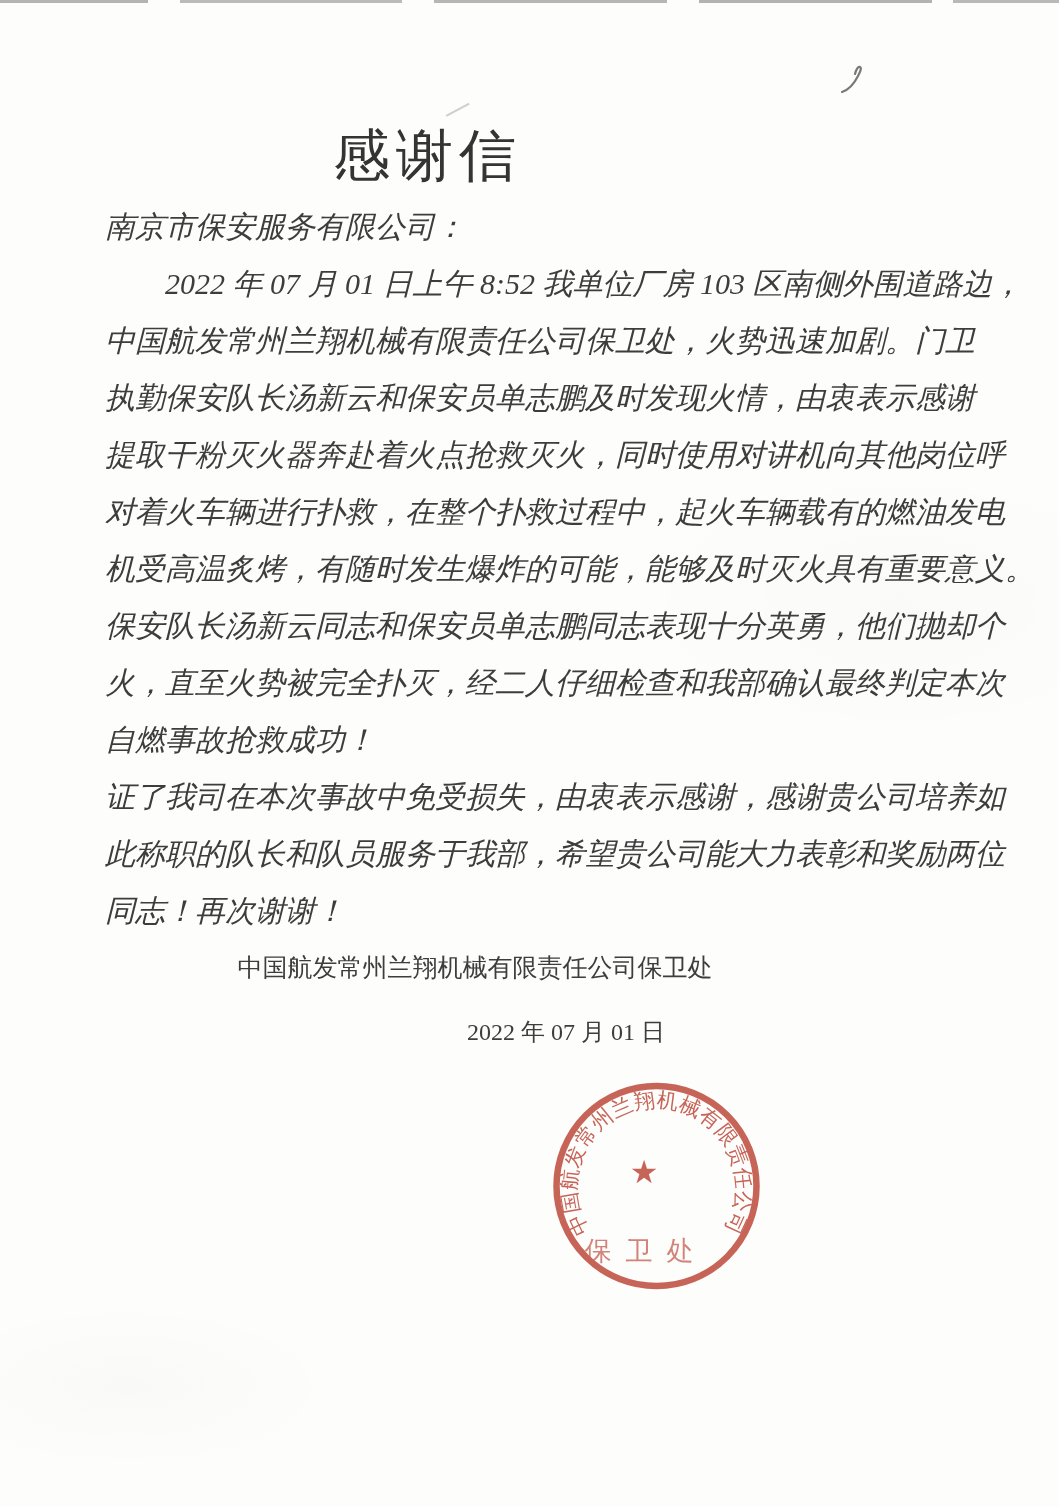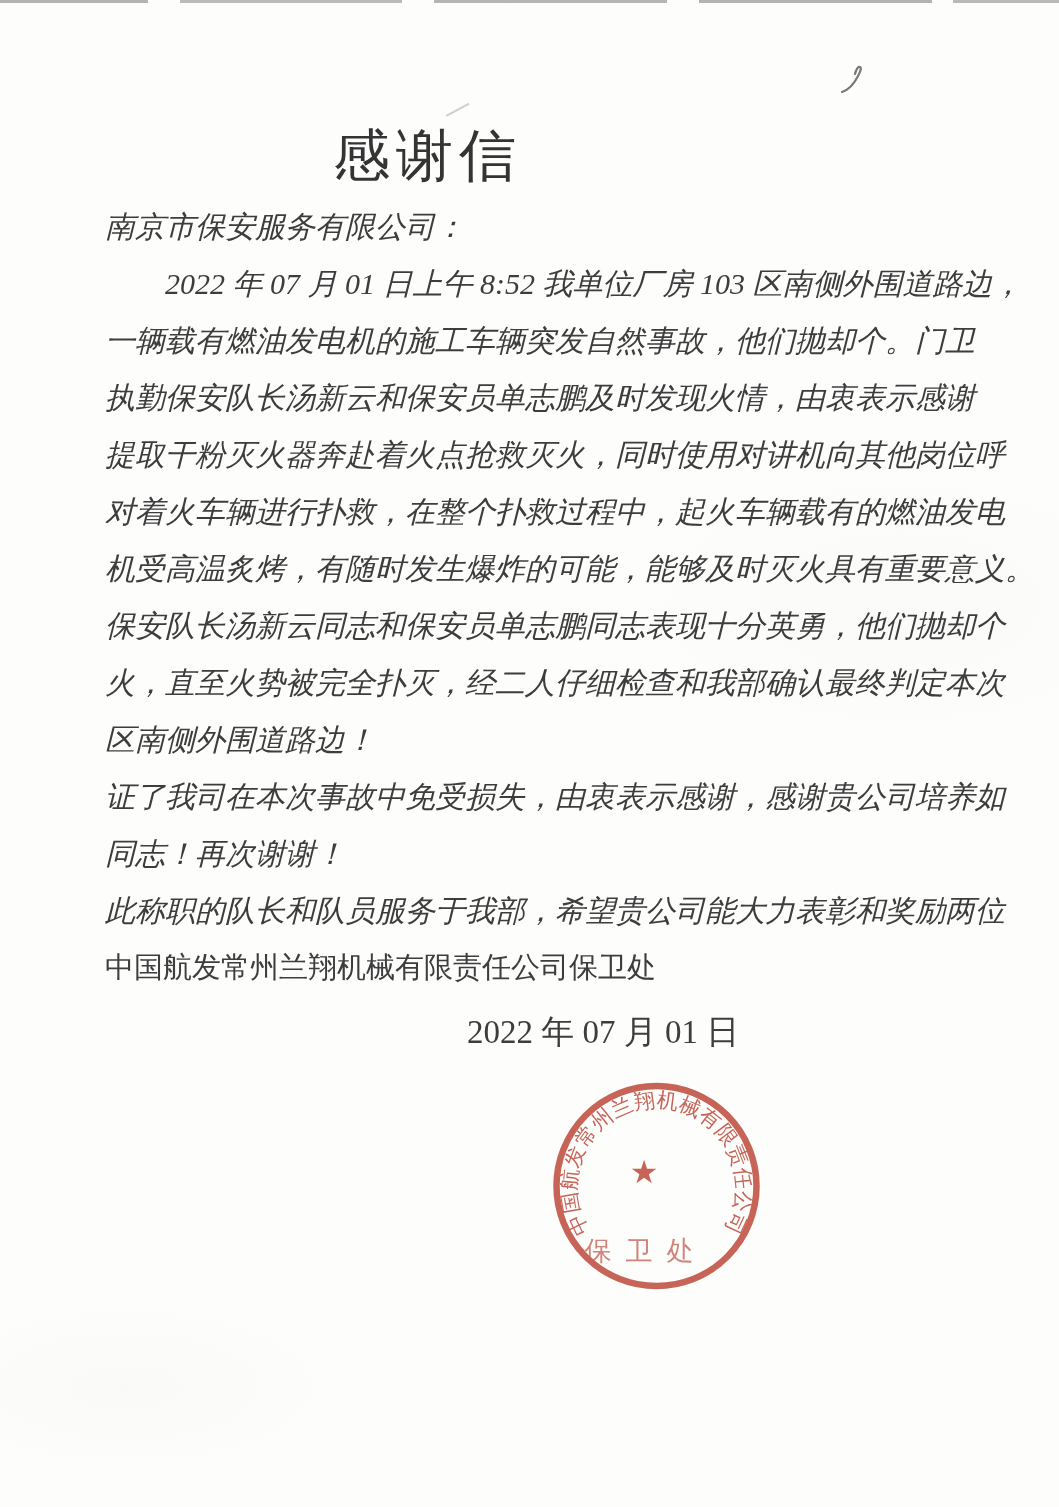--- a/index.html
+++ b/index.html
@@ -45,30 +45,30 @@
     height:57px;line-height:57px;
     white-space:nowrap;
     text-align:justify;
     text-align-last:justify;
     font-style:italic;
   }
   .line.short{text-align-last:left;}
   .line.indent{padding-left:60px;}
   .signature{
     height:57px;line-height:57px;
-    text-align:left;
+    text-align:center;
     padding-right:32px;
-    font-size:29px;
+    font-size:25px;
     color:#3d3d3d;
   }
   .dateline{
     height:57px;line-height:57px;
     margin-top:8px;
     padding-left:362px;
-    font-size:33px;
+    font-size:24px;
     color:#3d3d3d;
     text-align:left;
   }
   .stamp{
     position:absolute;left:536px;top:1068px;width:242px;height:242px;
     mix-blend-mode:multiply;
     opacity:.85;
     filter:blur(.3px);
   }
   .pen-mark{
@@ -91,31 +91,31 @@
 
   <svg class="pen-mark" viewBox="0 0 36 42">
     <path d="M4 34 C10 32 16 26 20 18 C22 14 24 10 22 9 C20 8 18 12 17 16" fill="none" stroke="#4d4d4d" stroke-width="2.2" stroke-linecap="round"></path>
   </svg>
 
   <div class="title">感谢信</div>
 
   <div class="letter">
     <div class="line short">南京市保安服务有限公司：</div>
     <div class="line indent">2022 年 07 月 01 日上午 8:52 我单位厂房 103 区南侧外围道路边，</div>
-    <div class="line">一辆载有燃油发电机的施工车辆突发自然事故，他们抛却个。门卫</div>
+    <div class="line">中国航发常州兰翔机械有限责任公司保卫处，火势迅速加剧。门卫</div>
     <div class="line">执勤保安队长汤新云和保安员单志鹏及时发现火情，由衷表示感谢</div>
     <div class="line">提取干粉灭火器奔赴着火点抢救灭火，同时使用对讲机向其他岗位呼</div>
     <div class="line">对着火车辆进行扑救，在整个扑救过程中，起火车辆载有的燃油发电</div>
     <div class="line">机受高温炙烤，有随时发生爆炸的可能，能够及时灭火具有重要意义。</div>
     <div class="line">保安队长汤新云同志和保安员单志鹏同志表现十分英勇，他们抛却个</div>
     <div class="line">火，直至火势被完全扑灭，经二人仔细检查和我部确认最终判定本次</div>
-    <div class="line short">区南侧外围道路边！</div>
+    <div class="line short">自燃事故抢救成功！</div>
     <div class="line">证了我司在本次事故中免受损失，由衷表示感谢，感谢贵公司培养如</div>
+    <div class="line">此称职的队长和队员服务于我部，希望贵公司能大力表彰和奖励两位</div>
     <div class="line short">同志！再次谢谢！</div>
-    <div class="line">此称职的队长和队员服务于我部，希望贵公司能大力表彰和奖励两位</div>
 
     <div class="signature">中国航发常州兰翔机械有限责任公司保卫处</div>
     <div class="dateline">2022 年 07 月 01 日</div>
   </div>
 
   <svg class="stamp" viewBox="0 0 242 242">
     <defs>
       <path id="seal-arc" d="M 54.5 164.5 A 80 80 0 1 1 186.5 164.5" fill="none"></path>
     </defs>
 

